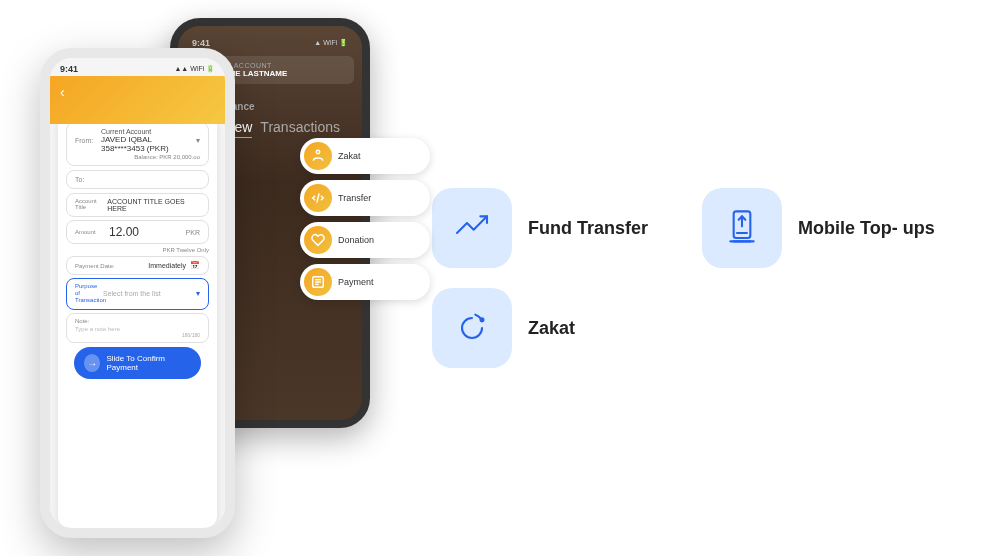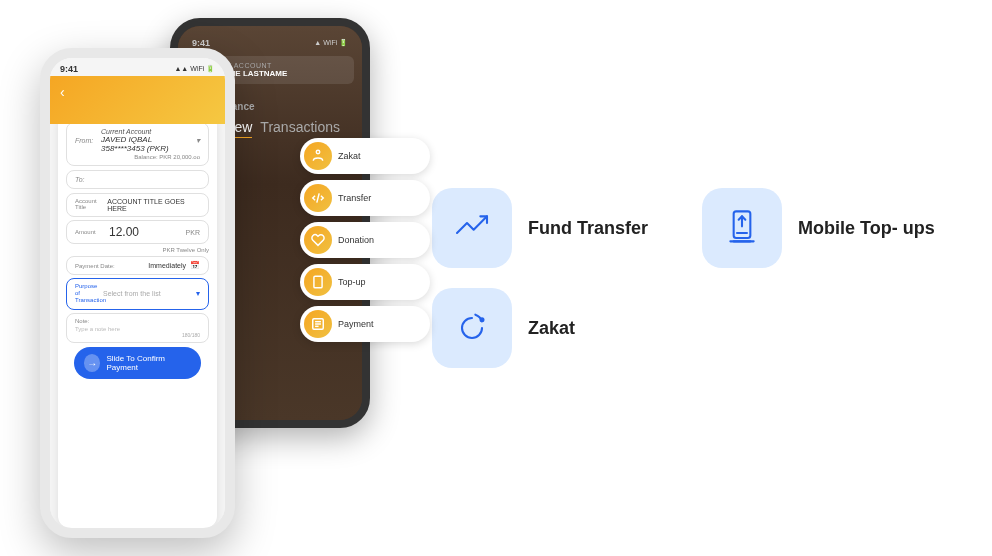--- a/index.html
+++ b/index.html
@@ -252,21 +252,20 @@
       border: 1px solid #e0e0e0;
       border-radius: 8px;
       padding: 5px 8px;
       margin-bottom: 4px;
     }
 
     .form-field-row {
       display: flex;
       align-items: center;
       gap: 4px;
-      font-style: italic;
     }
 
     .form-field-label {
       font-size: 7px;
       color: #888;
       width: 22px;
       flex-shrink: 0;
     }
 
     .form-field-content {
@@ -537,29 +536,20 @@
       </div>
       <span class="back-menu-label">Transfer</span>
     </div>
     <div class="back-menu-item">
       <div class="back-menu-icon">
         <svg width="14" height="14" viewBox="0 0 24 24" fill="none" stroke="white" stroke-width="2.5">
           <path d="M20.84 4.61a5.5 5.5 0 0 0-7.78 0L12 5.67l-1.06-1.06a5.5 5.5 0 0 0-7.78 7.78L12 21.23l8.84-8.84a5.5 5.5 0 0 0 0-7.78z"></path>
         </svg>
       </div>
       <span class="back-menu-label">Donation</span>
-    </div>
-    <div class="back-menu-item">
-      <div class="back-menu-icon">
-        <svg width="14" height="14" viewBox="0 0 24 24" fill="none" stroke="white" stroke-width="2.5">
-          <rect x="5" y="2" width="14" height="20" rx="2" ry="2"></rect>
-          <line x1="12" y1="18" x2="12" y2="18" stroke-width="3"></line>
-        </svg>
-      </div>
-      <span class="back-menu-label">Top-up</span>
     </div>
     <div class="back-menu-item">
       <div class="back-menu-icon">
         <svg width="14" height="14" viewBox="0 0 24 24" fill="none" stroke="white" stroke-width="2.5">
           <rect x="3" y="3" width="18" height="18" rx="2"></rect>
           <line x1="7" y1="8" x2="17" y2="8"></line>
           <line x1="7" y1="12" x2="17" y2="12"></line>
           <line x1="7" y1="16" x2="13" y2="16"></line>
         </svg>
       </div>

